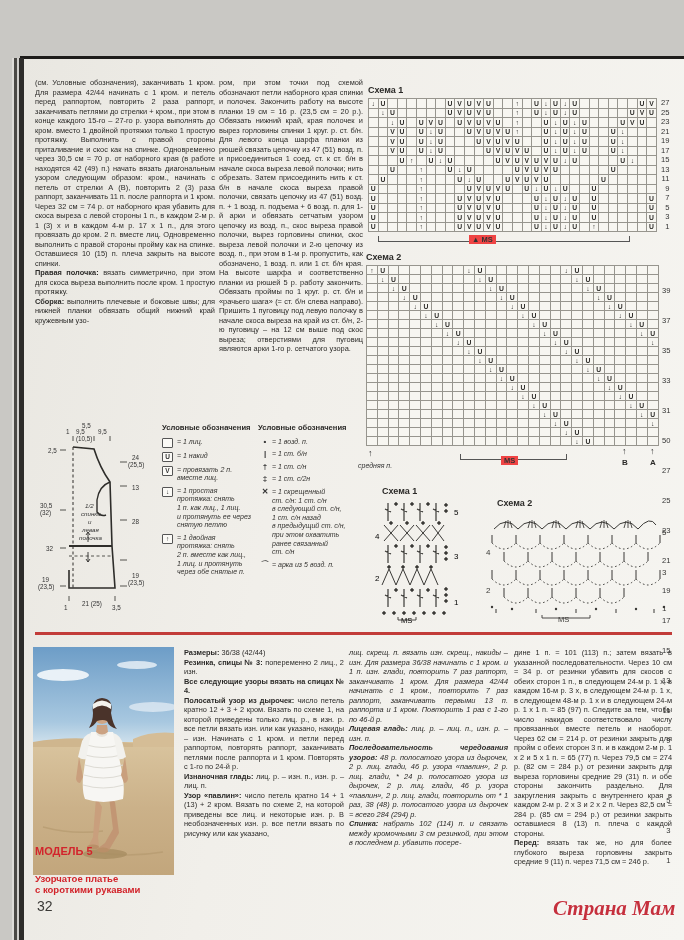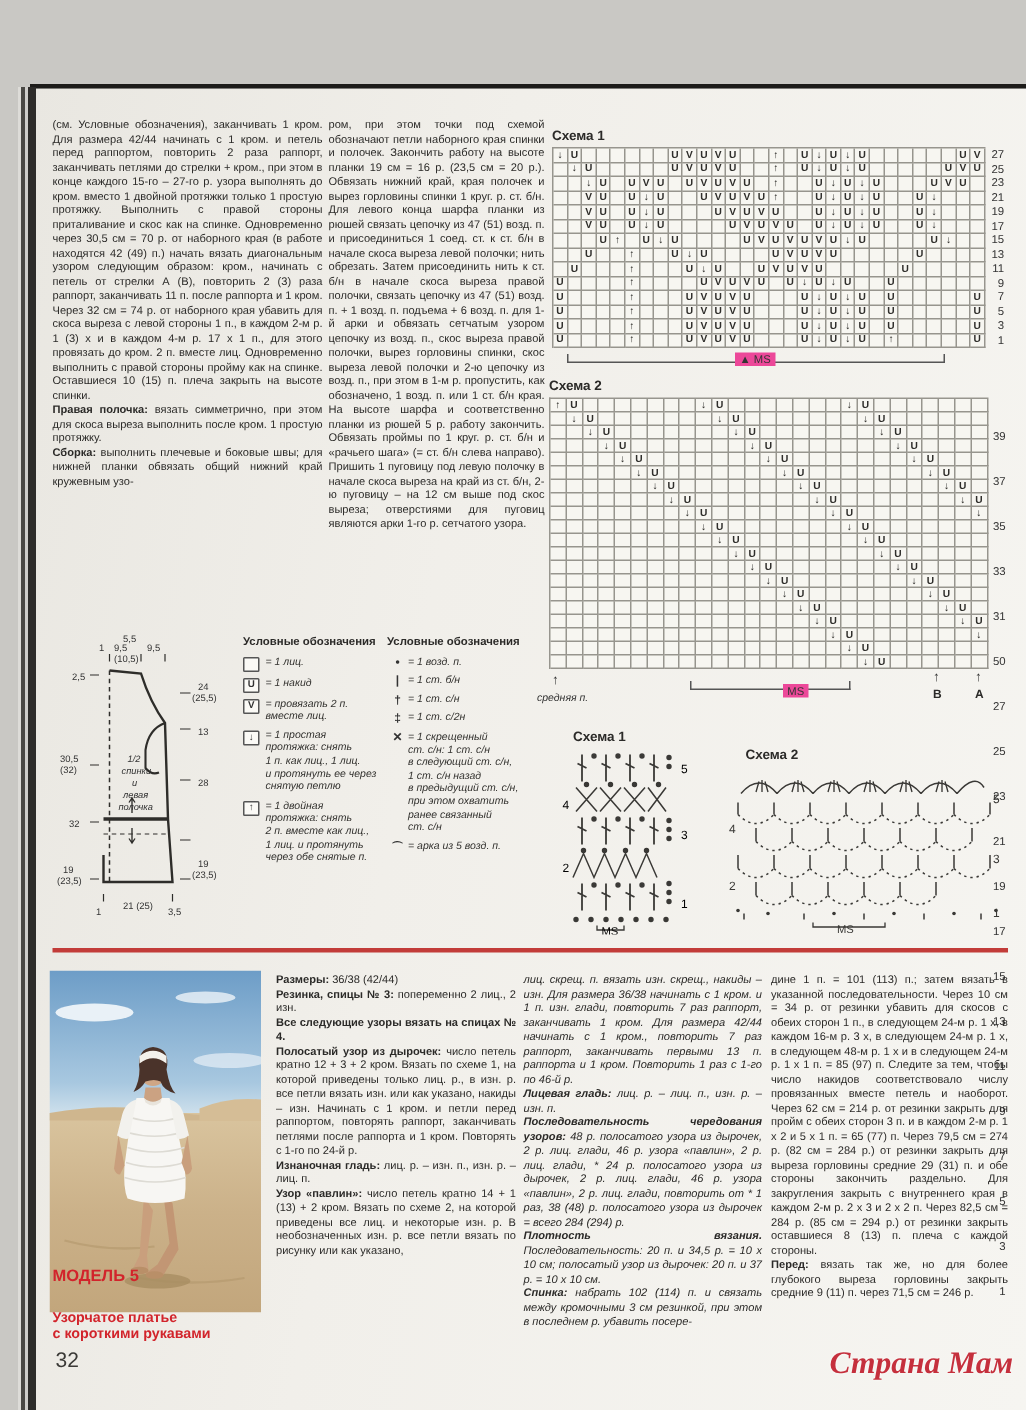--- a/index.html
+++ b/index.html
@@ -21,21 +21,21 @@
   .grid1{grid-template-columns:repeat(30,9.6px);grid-auto-rows:9.5px;}
   .grid2{grid-template-columns:repeat(27,10.8px);grid-auto-rows:9px;}
   .kgrid .cell{border-right:1px solid #97958e;border-bottom:1px solid #97958e;
        display:flex;align-items:center;justify-content:center;
        font-size:6.8px;font-weight:bold;color:#2f2e2b;box-sizing:border-box;}
   .nums{display:flex;flex-direction:column;font-size:7.6px;color:#333;}
   .nums div{text-align:right;}
   .nums1 div{height:9.5px;line-height:9.5px;}
   .nums2 div{height:9px;line-height:9px;margin-top:21px;}
   .bracket{border-bottom:1px solid #555;border-left:1px solid #555;border-right:1px solid #555;height:5px;position:relative;}
-  .bracket .blab{position:absolute;top:-1px;background:#ec4899;padding:0 3px;font-size:7.5px;font-weight:normal;color:#333;margin-left:21px;}
+  .bracket .blab{position:absolute;top:-1px;background:#ef4444;padding:0 3px;font-size:7.5px;font-weight:bold;color:#333;}
   .small-lab{font-size:7px;font-style:italic;color:#333;}
   .arrow-up{font-size:9px;color:#333;}
   
   .legend{font-size:7px;line-height:8.6px;}
   .legend h4{margin:0 0 5px 0;font-size:7.6px;font-weight:bold;}
   .lg-row{display:flex;margin-bottom:4px;}
   .lg-sym{flex:0 0 14px;font-size:8px;font-weight:bold;color:#333;text-align:center;}
   .lg-sym.boxed{flex:0 0 9px;height:8px;border:1px solid #555;border-radius:1px;
        line-height:8px;font-size:6.5px;margin-right:4px;background:#fbfaf6;}
   .lg-text{font-style:italic;white-space:pre-line;color:#343330;}
@@ -1338,21 +1338,20 @@
     <p class="para"><b>Резинка, спицы № 3: </b>попеременно 2 лиц., 2 изн.</p>
     <p class="para"><b>Все следующие узоры вязать на спицах № 4. </b></p>
     <p class="para"><b>Полосатый узор из дырочек: </b>число петель кратно 12 + 3 + 2 кром. Вязать по схеме 1, на которой приведены только лиц. р., в изн. р. все петли вязать изн. или как указано, накиды – изн. Начинать с 1 кром. и петли перед раппортом, повторять раппорт, заканчивать петлями после раппорта и 1 кром. Повторять с 1-го по 24-й р.</p>
     <p class="para"><b>Изнаночная гладь: </b>лиц. р. – изн. п., изн. р. – лиц. п.</p>
     <p class="para"><b>Узор «павлин»: </b>число петель кратно 14 + 1 (13) + 2 кром. Вязать по схеме 2, на которой приведены все лиц. и некоторые изн. р. В необозначенных изн. р. все петли вязать по рисунку или как указано,</p>
   </div>
 <div class="abs tcol" style="left:349px;top:648px;width:159px;font-style:italic;">
     <p class="para">лиц. скрещ. п. вязать изн. скрещ., накиды – изн. Для размера 36/38 начинать с 1 кром. и 1 п. изн. глади, повторить 7 раз раппорт, заканчивать 1 кром. Для размера 42/44 начинать с 1 кром., повторить 7 раз раппорт, заканчивать первыми 13 п. раппорта и 1 кром. Повторить 1 раз с 1-го по 46-й р.</p>
     <p class="para"><b>Лицевая гладь: </b>лиц. р. – лиц. п., изн. р. – изн. п.</p>
     <p class="para"><b>Последовательность чередования узоров: </b>48 р. полосатого узора из дырочек, 2 р. лиц. глади, 46 р. узора «павлин», 2 р. лиц. глади, * 24 р. полосатого узора из дырочек, 2 р. лиц. глади, 46 р. узора «павлин», 2 р. лиц. глади, повторить от * 1 раз, 38 (48) р. полосатого узора из дырочек = всего 284 (294) р.</p>
-    <p class="para"><b>Плотность вязания. </b>Последовательность: 20 п. и 34,5 р. = 10 х 10 см; полосатый узор из дырочек: 20 п. и 37 р. = 10 х 10 см.</p>
     <p class="para"><b>Спинка: </b>набрать 102 (114) п. и связать между кромочными 3 см резинкой, при этом в последнем р. убавить посере-</p>
   </div>
 <div class="abs tcol" style="left:514px;top:648px;width:158px;">
     <p class="para">дине 1 п. = 101 (113) п.; затем вязать в указанной последовательности. Через 10 см = 34 р. от резинки убавить для скосов с обеих сторон 1 п., в следующем 24-м р. 1 х, в каждом 16-м р. 3 х, в следующем 24-м р. 1 х, в следующем 48-м р. 1 х и в следующем 24-м р. 1 х 1 п. = 85 (97) п. Следите за тем, чтобы число накидов соответствовало числу провязанных вместе петель и наоборот. Через 62 см = 214 р. от резинки закрыть для пройм с обеих сторон 3 п. и в каждом 2-м р. 1 х 2 и 5 х 1 п. = 65 (77) п. Через 79,5 см = 274 р. (82 см = 284 р.) от резинки закрыть для выреза горловины средние 29 (31) п. и обе стороны закончить раздельно. Для закругления закрыть с внутреннего края в каждом 2-м р. 2 х 3 и 2 х 2 п. Через 82,5 см = 284 р. (85 см = 294 р.) от резинки закрыть оставшиеся 8 (13) п. плеча с каждой стороны.</p>
     <p class="para"><b>Перед: </b>вязать так же, но для более глубокого выреза горловины закрыть средние 9 (11) п. через 71,5 см = 246 р.</p>
   </div>
 
 <div class="abs watermark" style="left:553px;top:896px;">Страна Мам</div>
 
 </body></html>

